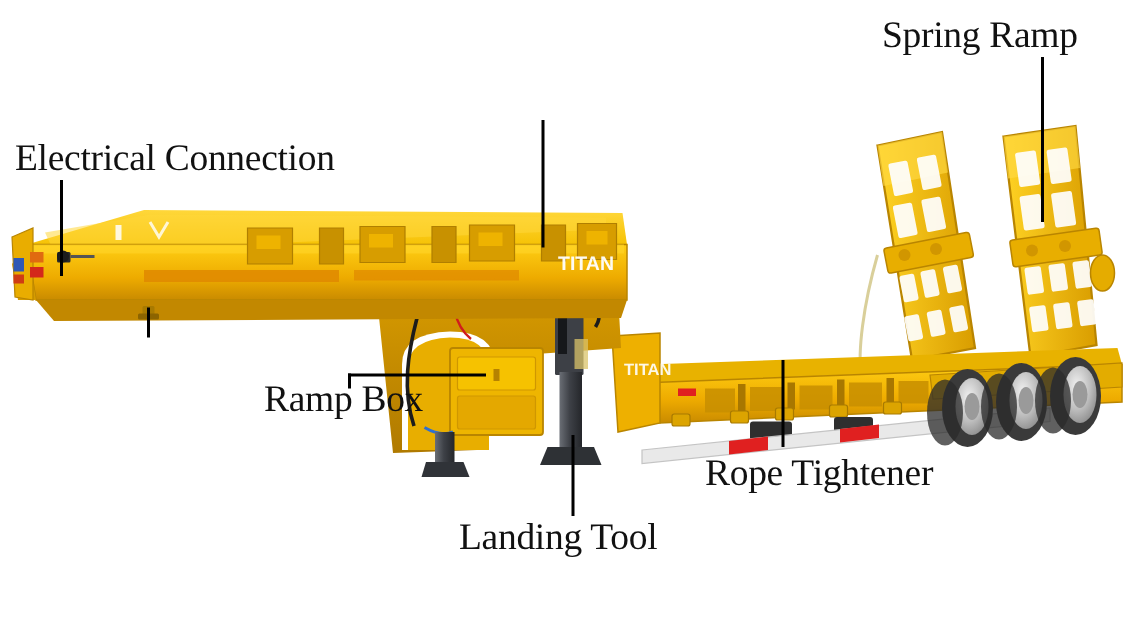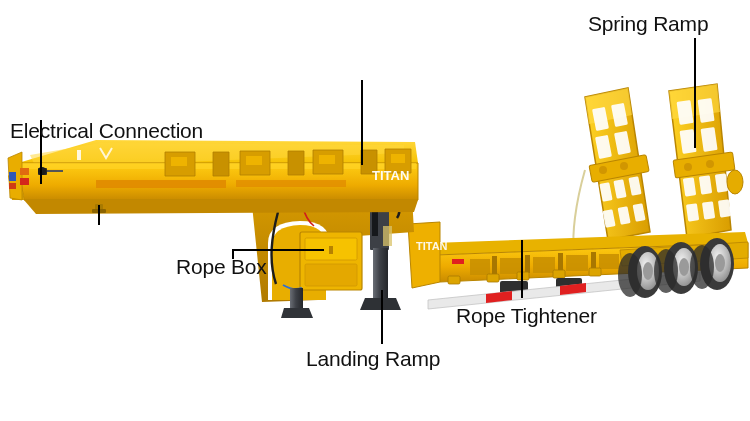--- a/index.html
+++ b/index.html
@@ -7,24 +7,24 @@
   #stage{
     position:relative;
     width:750px;height:421px;
     background:#ffffff;
     overflow:hidden;
     font-family:"Liberation Sans", sans-serif;
   }
   .label{
     position:absolute;
     color:#111111;
-    font-size:21px;
+    font-size:25px;
     line-height:21px;
     white-space:nowrap;
-    font-family:Liberation Sans, sans-serif;
+    font-family:Liberation Serif, serif;
     letter-spacing:-0.2px;
   }
   .leader{position:absolute;background:#000000;}
   .leader.v{width:2px;}
   .leader.h{height:2px;}
   svg.art{position:absolute;left:0;top:0;width:750px;height:421px;}
 </style>
 </head>
 <body>
 
@@ -264,19 +264,19 @@
 
   <div class="leader v" style="left:40px;  top:120px; height:64px;"></div>
   <div class="leader v" style="left:361px; top:80px;  height:85px;"></div>
   <div class="leader v" style="left:694px; top:38px;  height:110px;"></div>
   <div class="leader v" style="left:98px;  top:205px; height:20px;"></div>
   <div class="leader v" style="left:232px; top:249px; height:10px;"></div>
   <div class="leader h" style="left:232px; top:249px; width:92px;"></div>
   <div class="leader v" style="left:381px; top:290px; height:54px;"></div>
   <div class="leader v" style="left:521px; top:240px; height:58px;"></div>
 
-  <div class="label" style="left:10px;  top:95px;margin-top:25px;">Electrical Connection</div>
+  <div class="label" style="left:10px;  top:95px;">Electrical Connection</div>
   <div class="label" style="left:588px; top:13px;">Spring Ramp</div>
-  <div class="label" style="left:176px; top:256px;">Rope Box</div>
-  <div class="label" style="left:306px; top:348px;">Landing Ramp</div>
-  <div class="label" style="left:456px; top:305px;">Rope Tightener</div>
+  <div class="label" style="left:176px; top:256px;">Ramp Box</div>
+  <div class="label" style="left:306px; top:348px;">Landing Tool</div>
+  <div class="label" style="left:470px; top:305px;">Rope Tightener</div>
 
 </div>
 
 </body></html>

